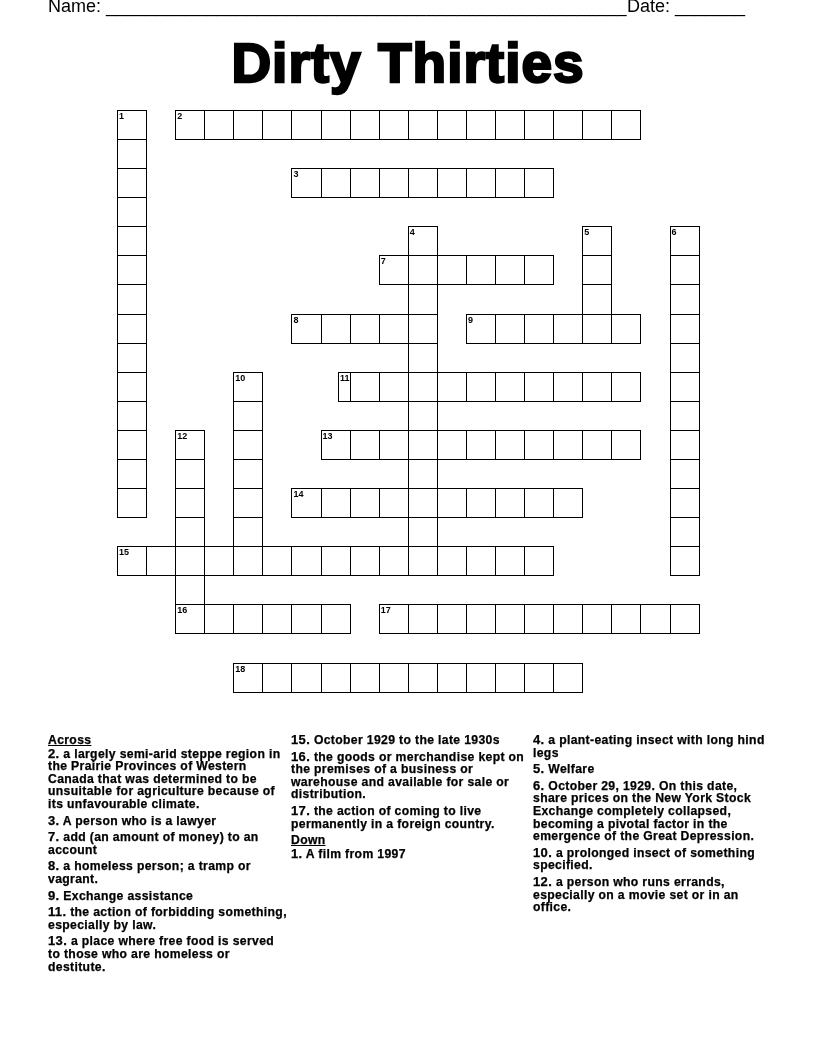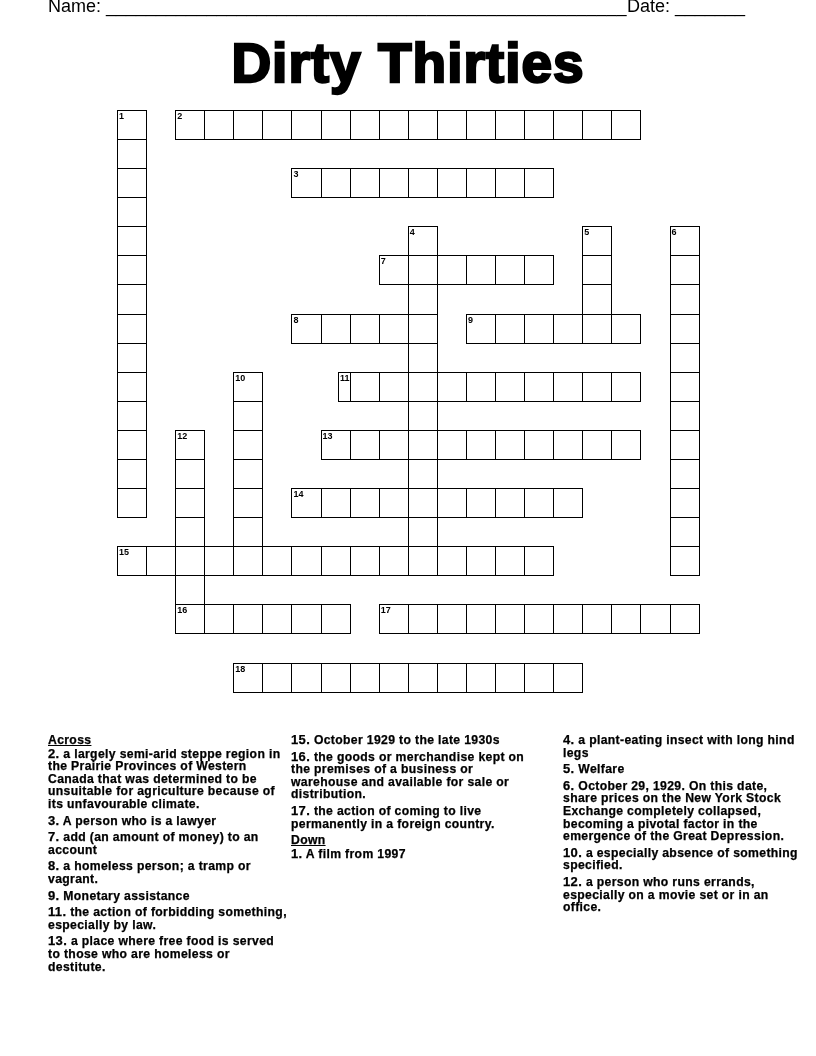--- a/index.html
+++ b/index.html
@@ -12,21 +12,21 @@
     -webkit-text-stroke:2.4px #000; letter-spacing:1px; }
   .grid { position:absolute; left:117px; top:110px; width:582px; height:582px; }
   .cell { position:absolute; width:29px; height:29px; box-sizing:border-box; border:1.5px solid #000;
     background:#fff; }
   .cell .num { position:absolute; left:1px; top:0px; font-family:"Liberation Sans", sans-serif;
     font-weight:bold; font-size:9px; line-height:10px; }
   .clues { position:absolute; top:700px; font-family:"Liberation Sans", sans-serif; font-weight:bold;
     font-size:12.2px; line-height:12.6px; letter-spacing:0.35px;margin-top:34px; -webkit-text-stroke:0.25px #000; }
   .col1 { left:48px; width:240px; }
   .col2 { left:291px; width:240px; }
-  .col3 { left:563px; width:240px; }
+  .col3 { left:533px; width:240px; }
   .section-head { text-decoration:underline; margin-bottom:1px; display:block; }
   .clue { margin-bottom:4px; }
   .clue .n { font-size:13px; }
 </style>
 </head>
 <body>
 
 <div class="hdr hdr-name">
   <span>Name:</span>
   <span>____________________________________________________</span>
@@ -240,32 +240,32 @@
     <div class="cell" style="left: 407.12px; top: 552.52px; width: 30.08px; height: 30.08px;"></div>
     <div class="cell" style="left: 436.2px; top: 552.52px; width: 30.08px; height: 30.08px;"></div>
   </div>
 
 <div class="clues col1">
   <span class="section-head">Across</span>
   <div class="clue"><span class="n">2.</span> <span>a largely semi-arid steppe region in the Prairie Provinces of Western Canada that was determined to be unsuitable for agriculture because of its unfavourable climate.</span></div>
   <div class="clue"><span class="n">3.</span> <span>A person who is a lawyer</span></div>
   <div class="clue"><span class="n">7.</span> <span>add (an amount of money) to an account</span></div>
   <div class="clue"><span class="n">8.</span> <span>a homeless person; a tramp or vagrant.</span></div>
-  <div class="clue"><span class="n">9.</span> <span>Monetary assistance</span></div>
+  <div class="clue"><span class="n">9.</span> <span>Exchange assistance</span></div>
   <div class="clue"><span class="n">11.</span> <span>the action of forbidding something, especially by law.</span></div>
   <div class="clue"><span class="n">13.</span> <span>a place where free food is served to those who are homeless or destitute.</span></div>
 </div>
 
 <div class="clues col2">
   <div class="clue"><span class="n">15.</span> <span>October 1929 to the late 1930s</span></div>
   <div class="clue"><span class="n">16.</span> <span>the goods or merchandise kept on the premises of a business or warehouse and available for sale or distribution.</span></div>
   <div class="clue"><span class="n">17.</span> <span>the action of coming to live permanently in a foreign country.</span></div>
   <span class="section-head">Down</span>
   <div class="clue"><span class="n">1.</span> <span>A film from 1997</span></div>
 </div>
 
 <div class="clues col3">
   <div class="clue"><span class="n">4.</span> <span>a plant-eating insect with long hind legs</span></div>
   <div class="clue"><span class="n">5.</span> <span>Welfare</span></div>
   <div class="clue"><span class="n">6.</span> <span>October 29, 1929. On this date, share prices on the New York Stock Exchange completely collapsed, becoming a pivotal factor in the emergence of the Great Depression.</span></div>
-  <div class="clue"><span class="n">10.</span> <span>a especially absence of something specified.</span></div>
+  <div class="clue"><span class="n">10.</span> <span>a prolonged insect of something specified.</span></div>
   <div class="clue"><span class="n">12.</span> <span>a person who runs errands, especially on a movie set or in an office.</span></div>
 </div>
 
 </body></html>

